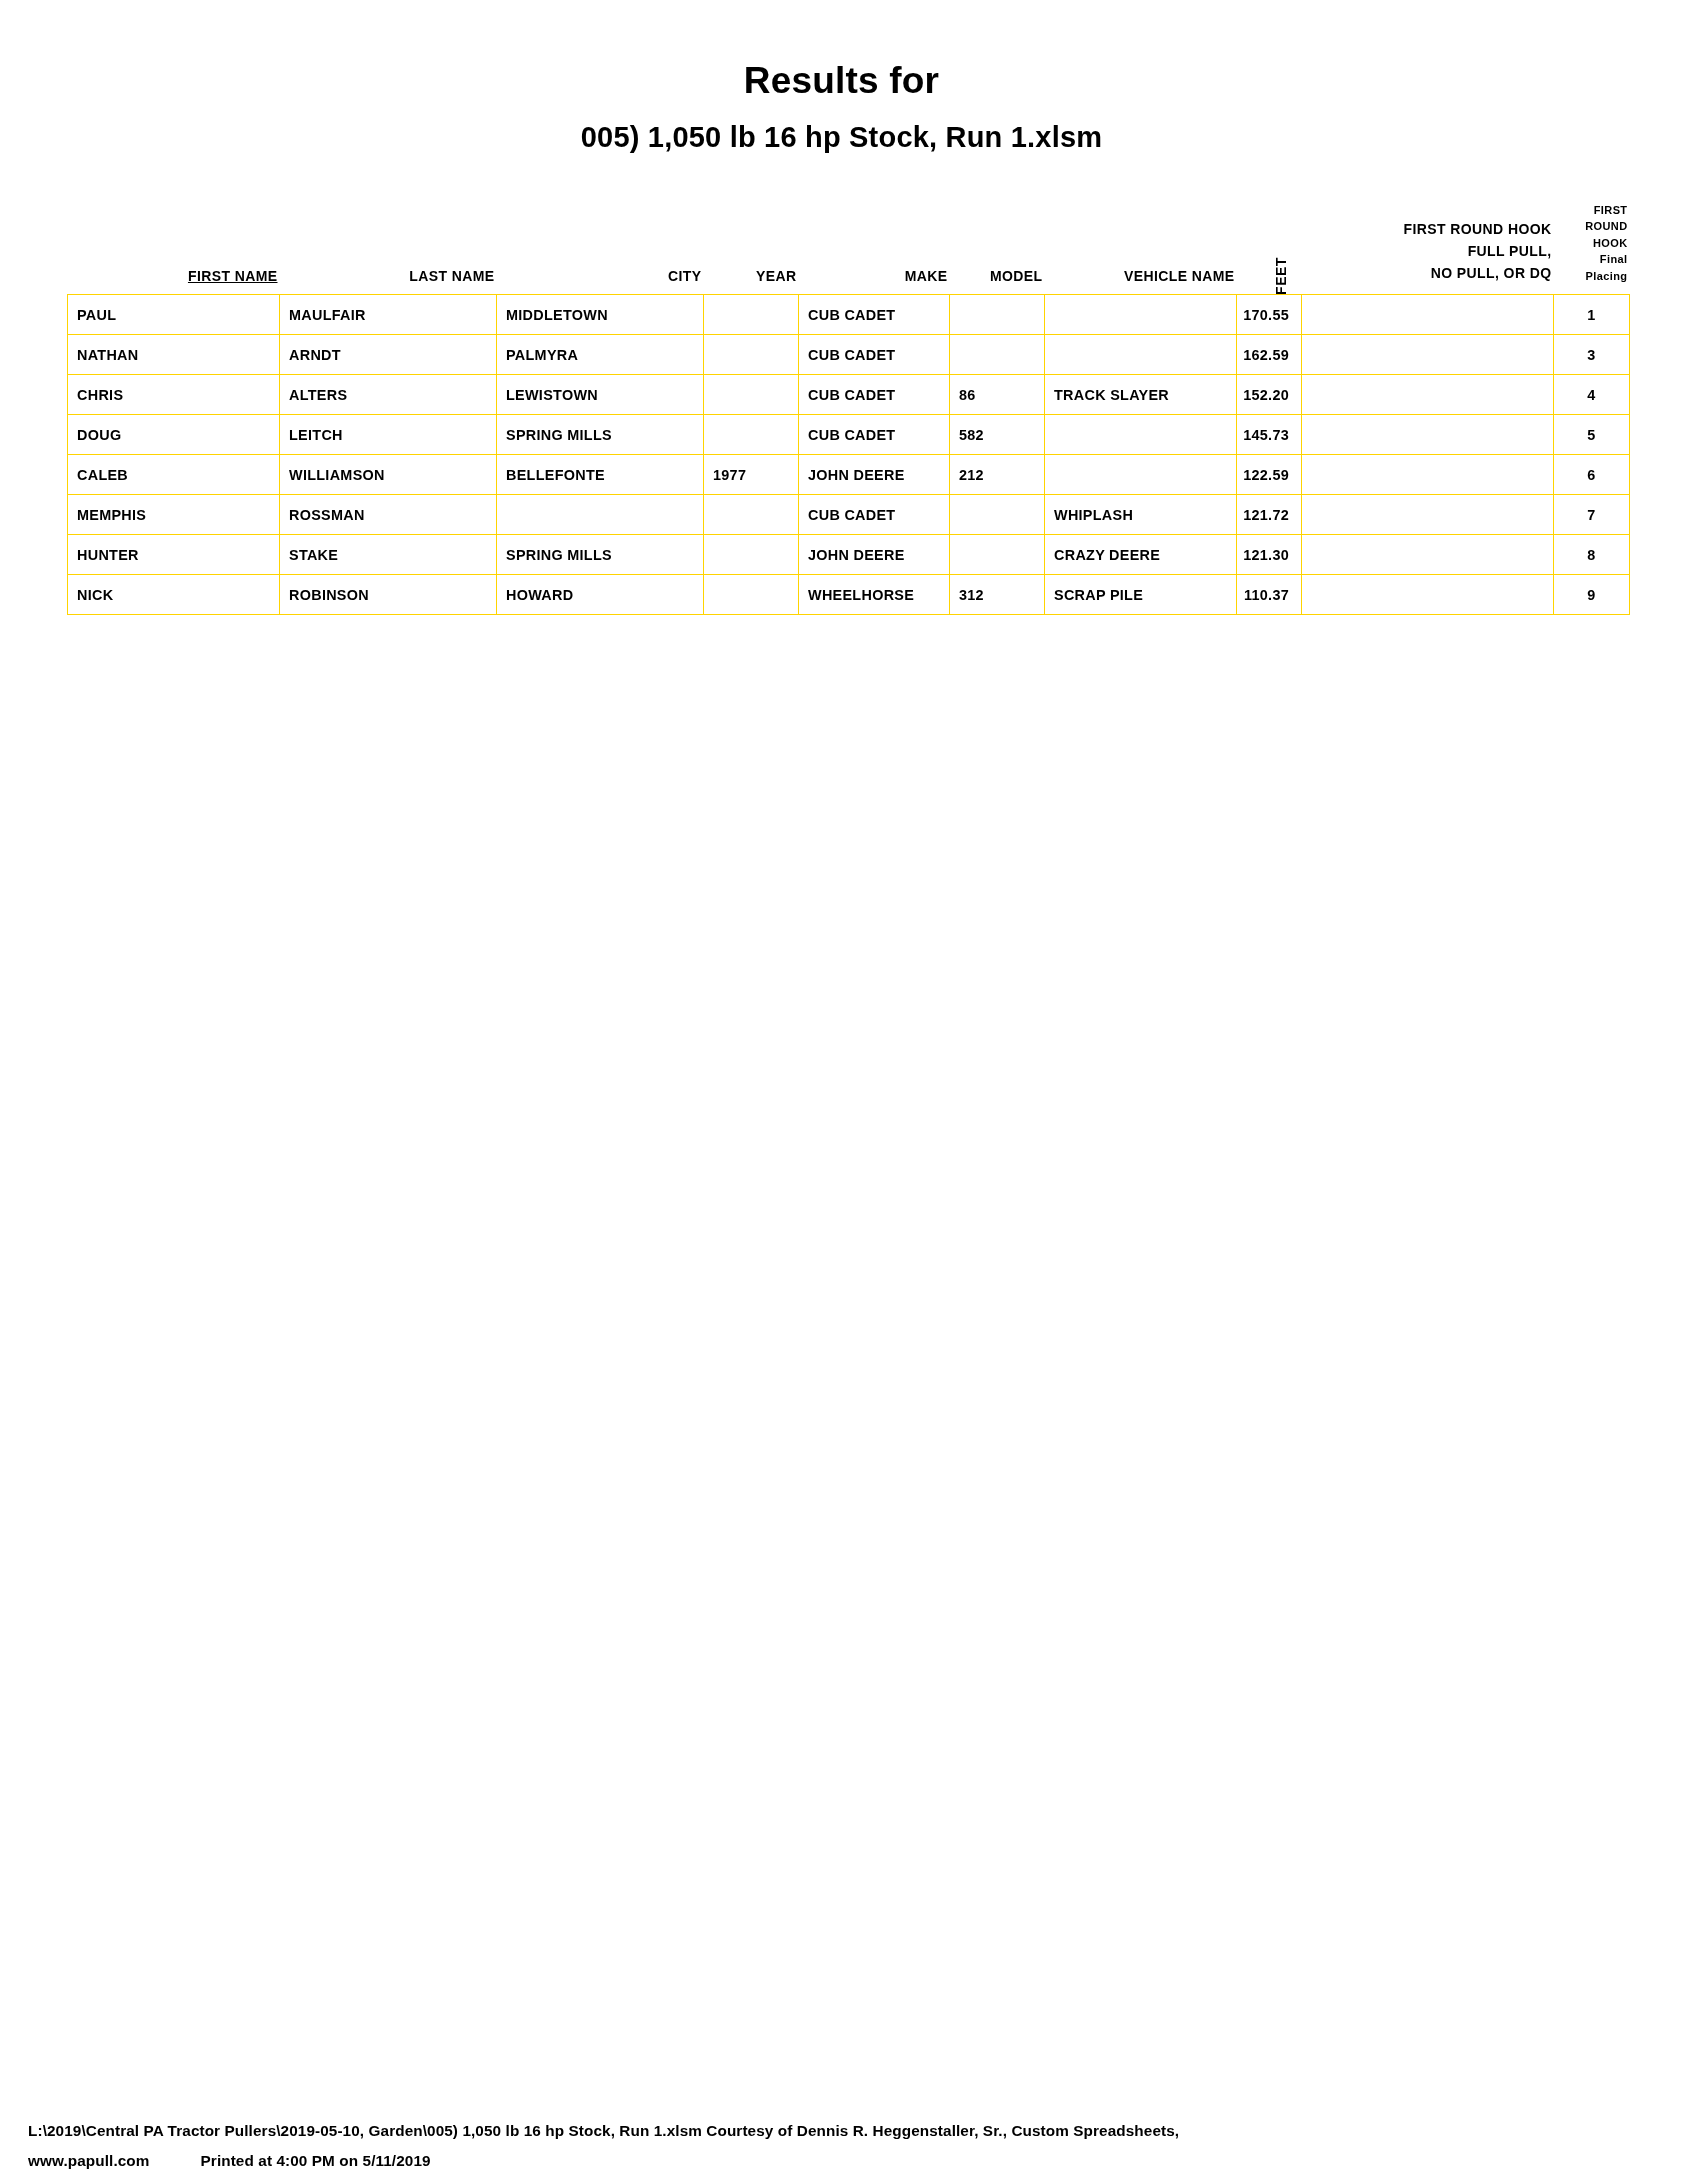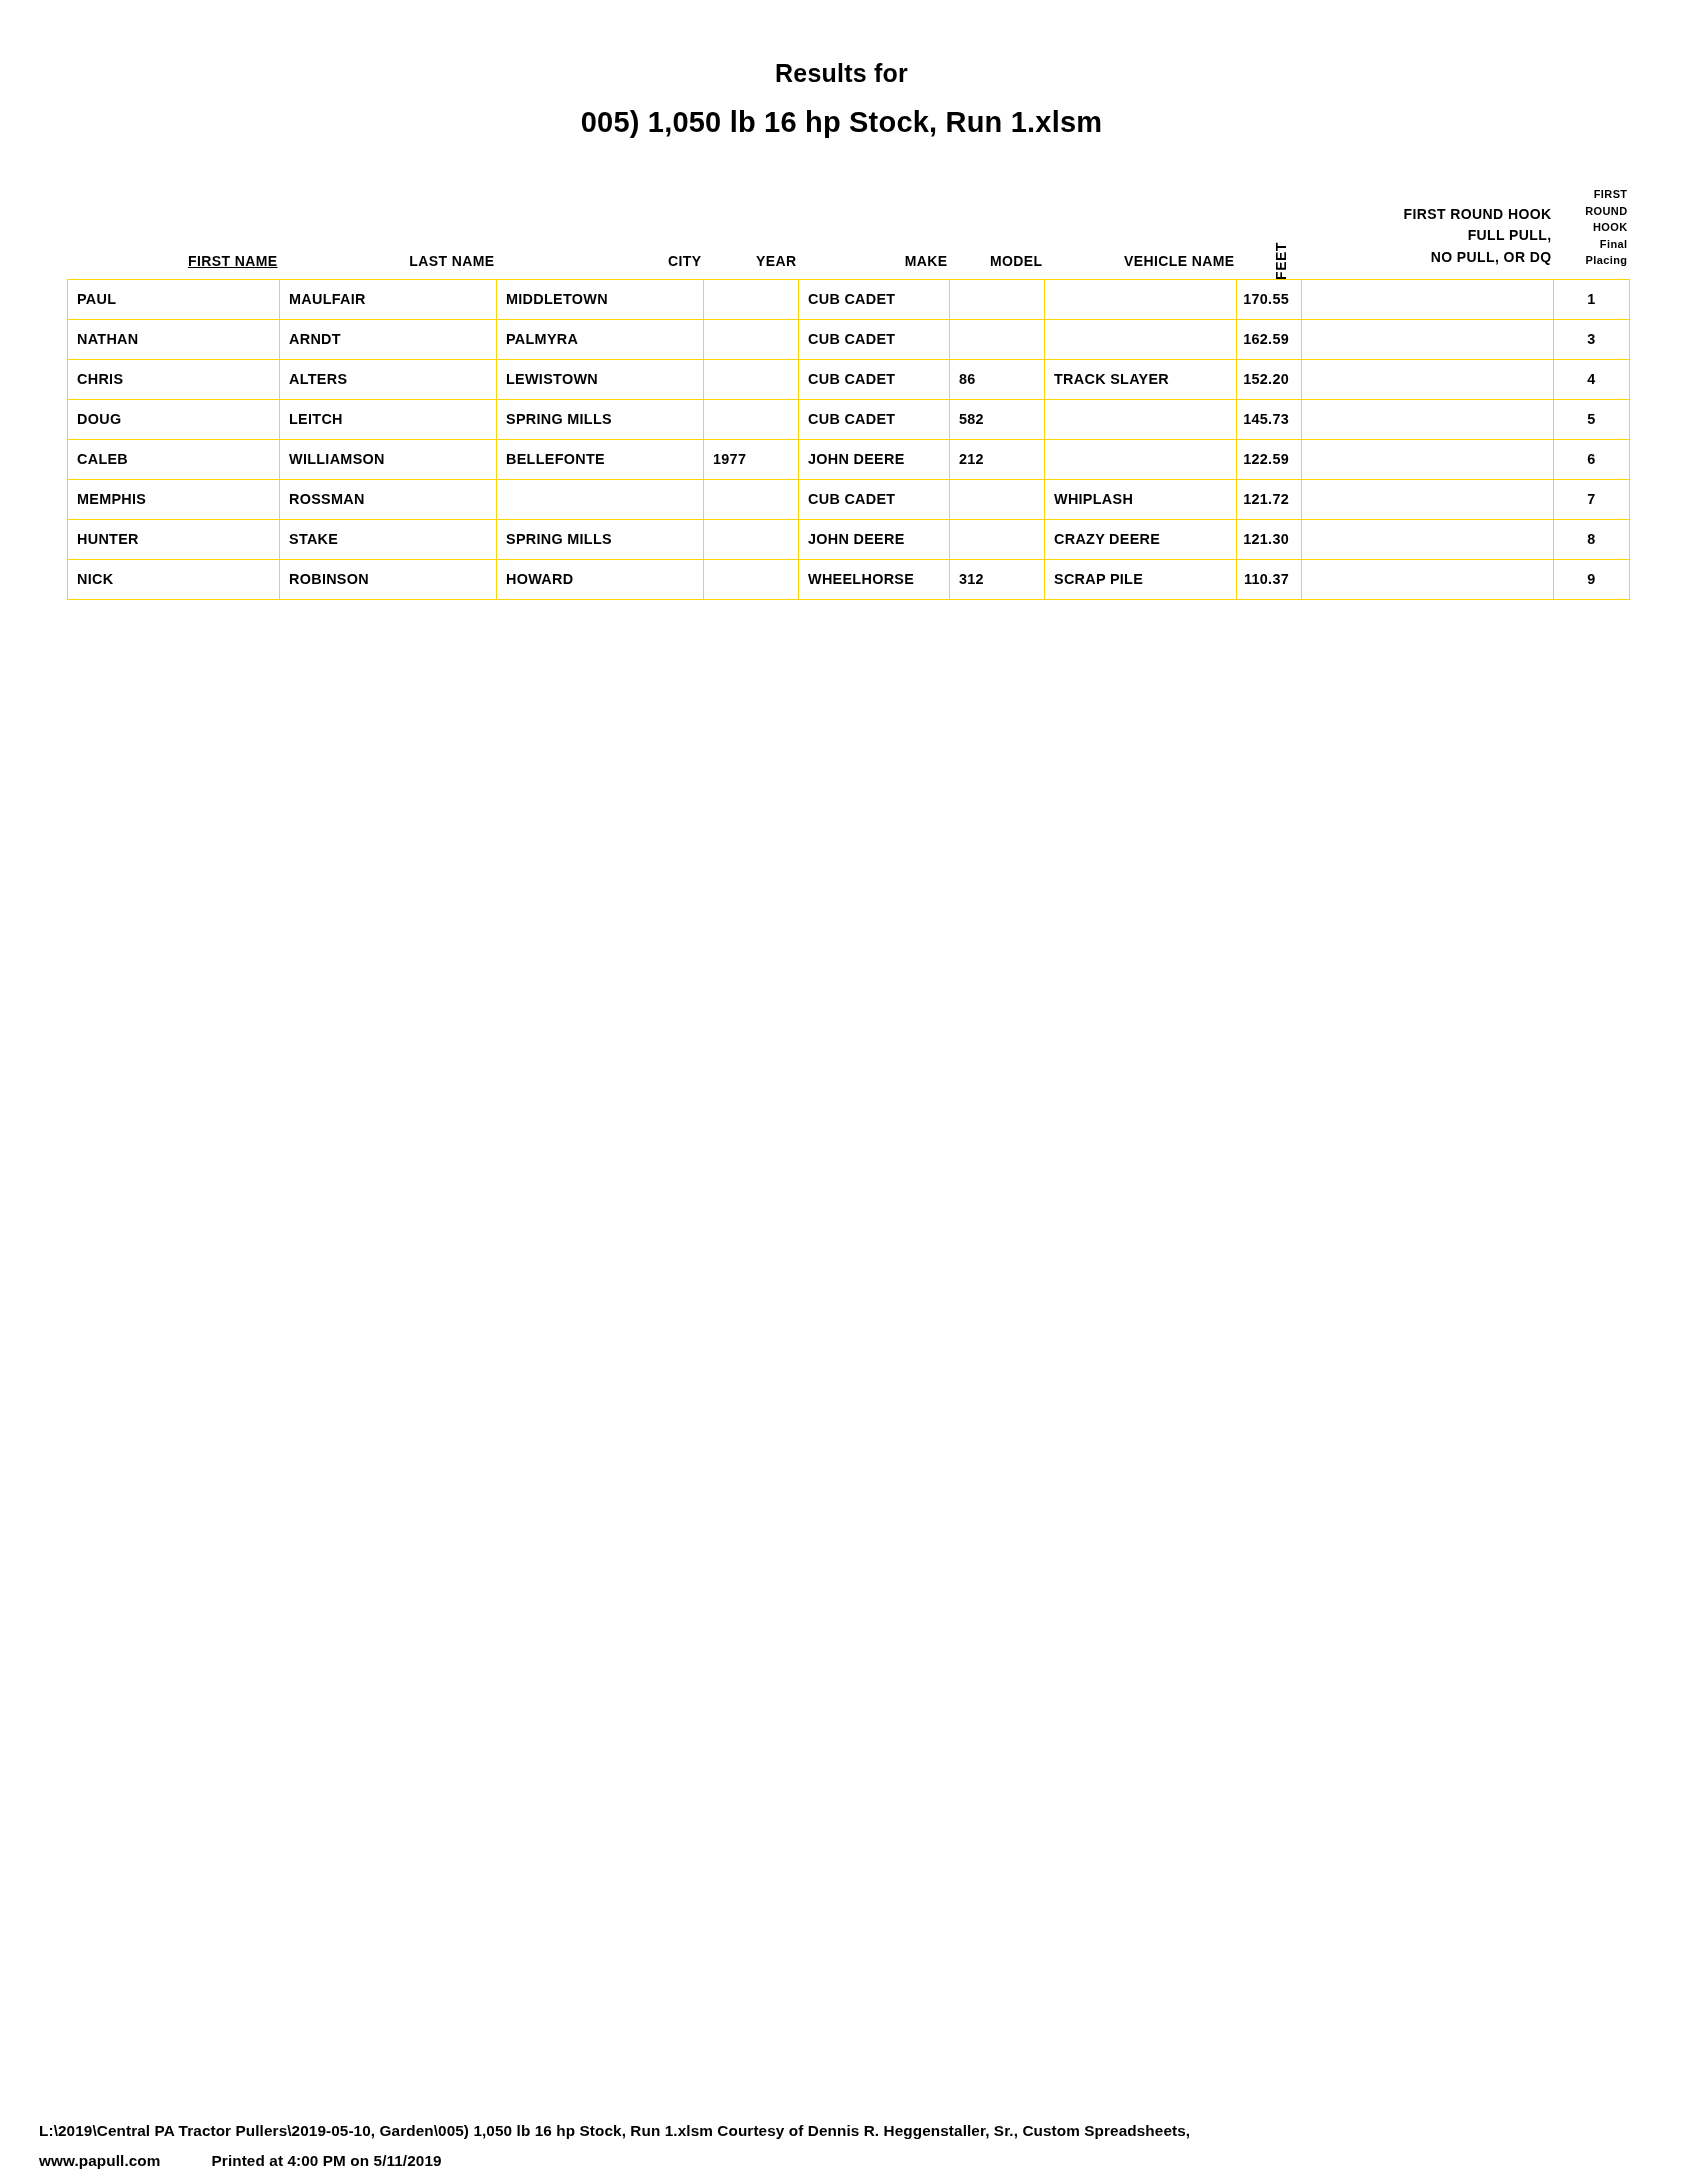--- a/index.html
+++ b/index.html
@@ -20,21 +20,21 @@
     width: 1683px;
     height: 2178px;
     box-sizing: border-box;
     padding: 0;
   }
   .title-block {
     text-align: center;
     margin-top: 57px;
   }
   .title-line1 {
-    font-size: 25px;
+    font-size: 37px;
     font-weight: bold;
     letter-spacing: 0.2px;
     line-height: 1.3;
   }
   .title-line2 {
     font-size: 29px;
     font-weight: bold;
     letter-spacing: 0.2px;
     line-height: 1.4;
     margin-top: 12px;
@@ -106,21 +106,21 @@
     text-align: right;
     padding-right: 12px;
     padding-left: 2px;
   }
   table.results tbody td.center {
     text-align: center;
     padding-left: 0;
   }
   .footer {
     position: absolute;
-    left: 39px;
+    left: 28px;
     bottom: 59px;
     font-size: 15.3px;
     font-weight: bold;
     line-height: 1.95;
     letter-spacing: 0.1px;
   }
   .footer .line2 span.printed {
     margin-left: 51px;
   }
 </style>

